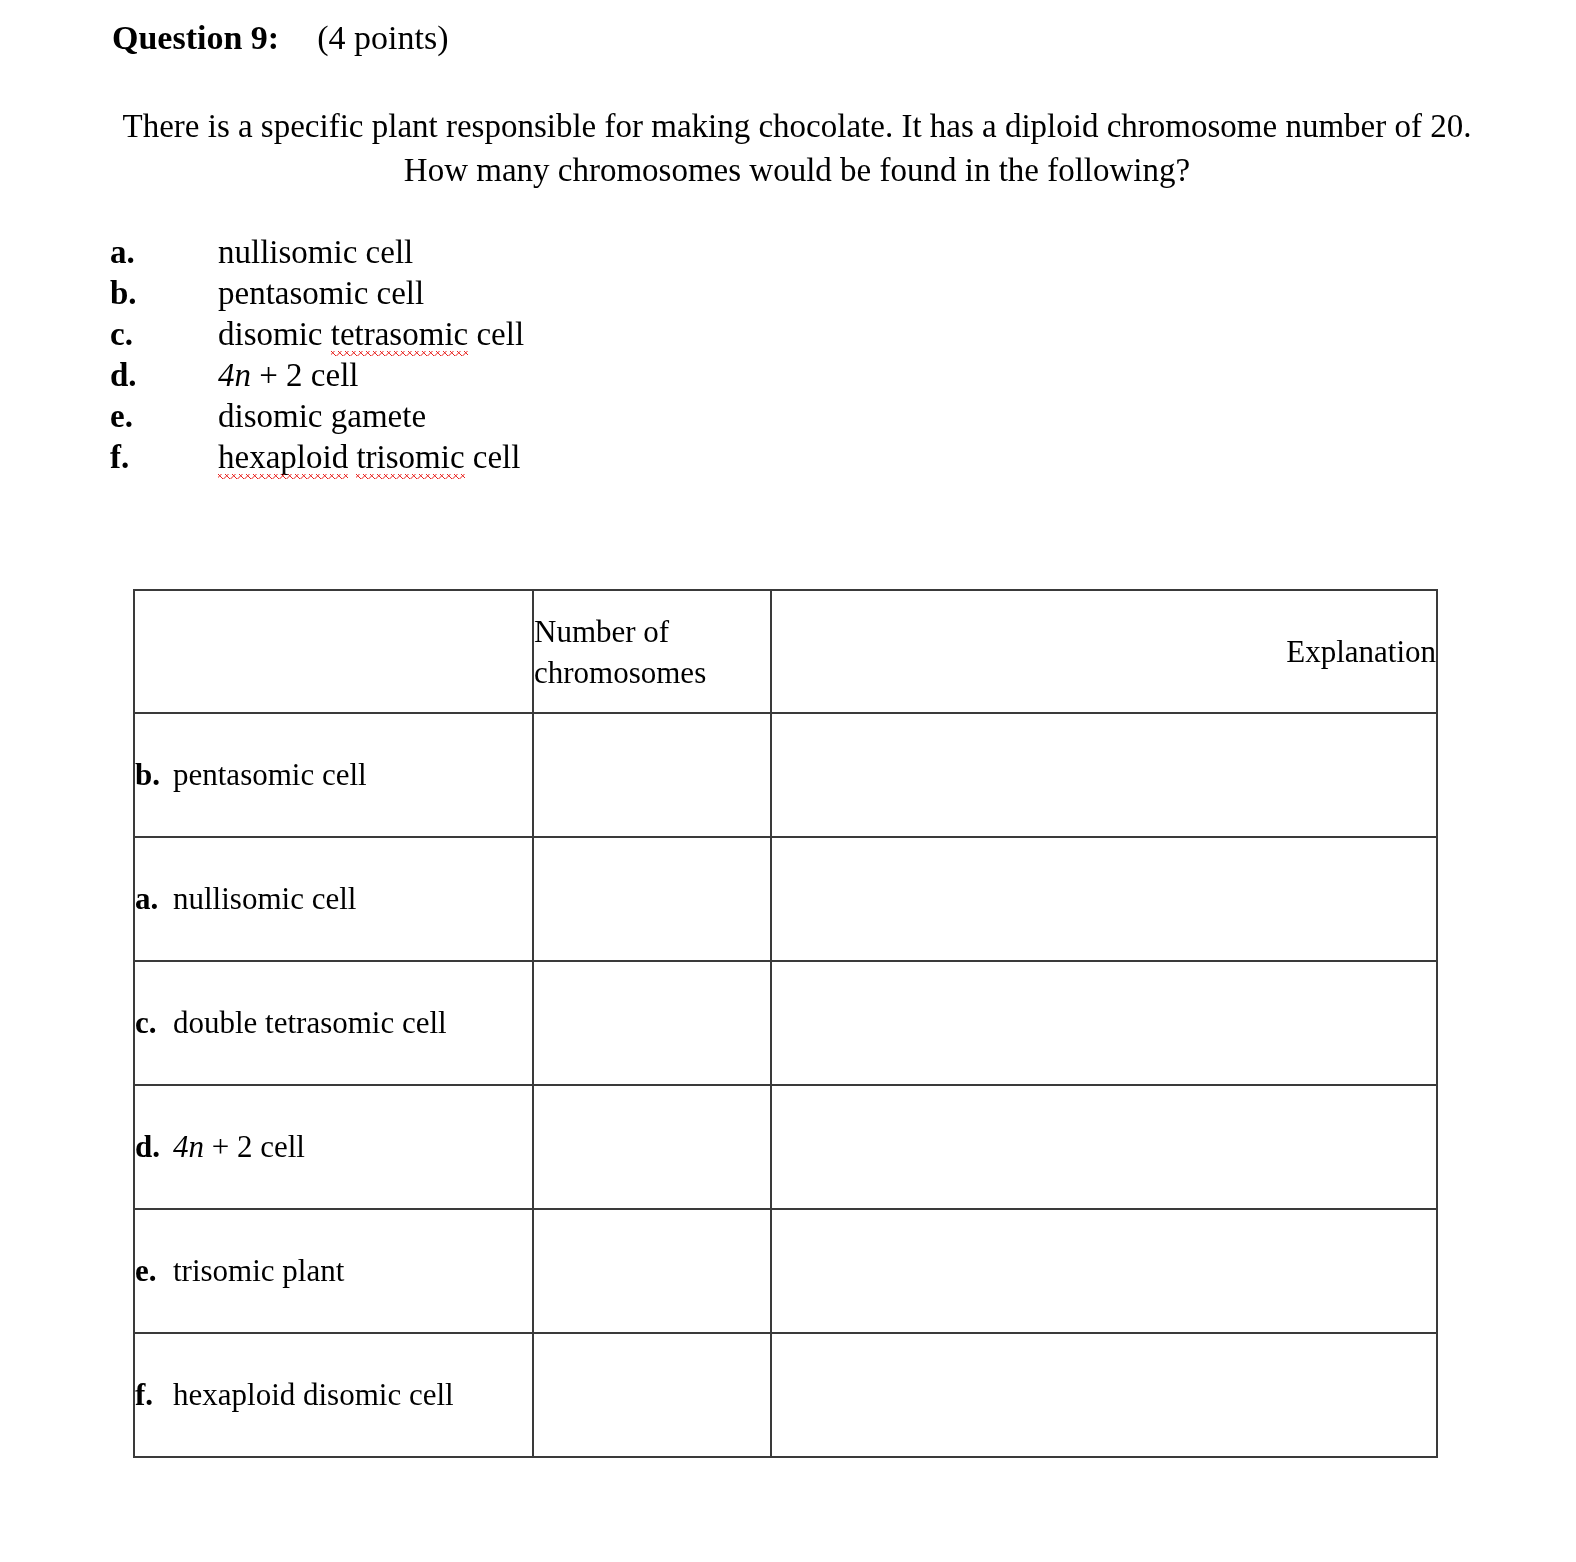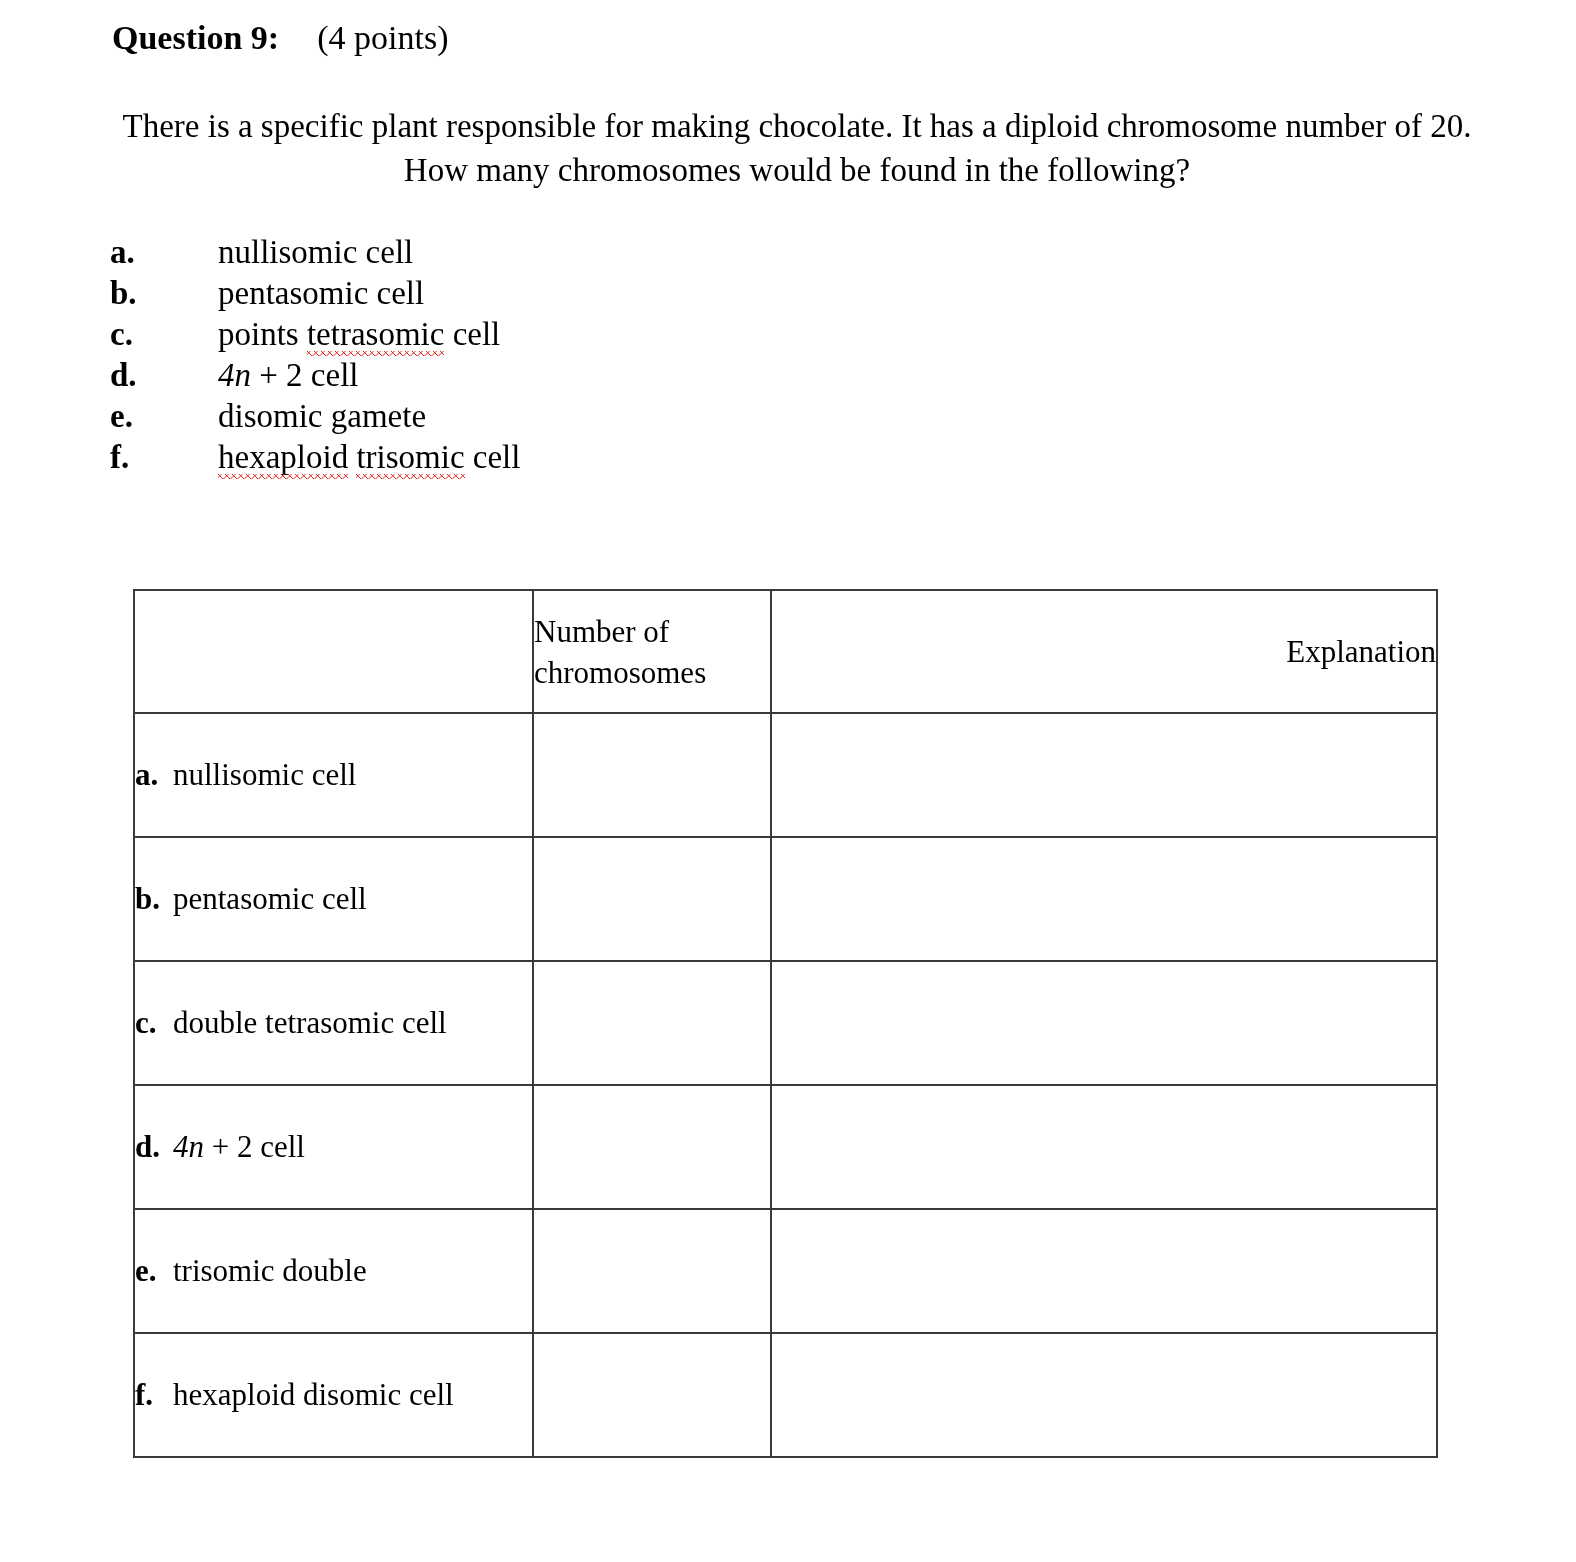--- a/index.html
+++ b/index.html
@@ -169,21 +169,21 @@
       <span class="txt">nullisomic cell</span>
     </div>
 
     <div class="li">
       <span class="marker">b.</span>
       <span class="txt">pentasomic cell</span>
     </div>
 
     <div class="li">
       <span class="marker">c.</span>
-      <span class="txt"><span>points </span><span class="sp">tetrasomic</span><span> cell</span></span>
+      <span class="txt"><span>disomic </span><span class="sp">tetrasomic</span><span> cell</span></span>
     </div>
 
     <div class="li">
       <span class="marker">d.</span>
       <span class="txt"><span class="ital">4n</span><span> + 2 cell</span></span>
     </div>
 
     <div class="li">
       <span class="marker">e.</span>
       <span class="txt">disomic gamete</span>
@@ -207,45 +207,45 @@
         <tr class="head-row">
           <td class="head-blank"></td>
           <td class="head-num">
             <span class="numtxt">Number of</span>
             <span class="numtxt">chromosomes</span>
           </td>
           <td class="head-expl">Explanation</td>
         </tr>
 
         <tr class="body-row">
+          <td class="cell-label"><span class="marker">b.</span><span>pentasomic cell</span></td>
+          <td class="cell-blank"></td>
+          <td class="cell-blank"></td>
+        </tr>
+
+        <tr class="body-row">
           <td class="cell-label"><span class="marker">a.</span><span>nullisomic cell</span></td>
           <td class="cell-blank"></td>
           <td class="cell-blank"></td>
         </tr>
 
         <tr class="body-row">
-          <td class="cell-label"><span class="marker">b.</span><span>pentasomic cell</span></td>
-          <td class="cell-blank"></td>
-          <td class="cell-blank"></td>
-        </tr>
-
-        <tr class="body-row">
           <td class="cell-label"><span class="marker">c.</span><span>double tetrasomic cell</span></td>
           <td class="cell-blank"></td>
           <td class="cell-blank"></td>
         </tr>
 
         <tr class="body-row">
           <td class="cell-label"><span class="marker">d.</span><span class="ital">4n</span><span> + 2 cell</span></td>
           <td class="cell-blank"></td>
           <td class="cell-blank"></td>
         </tr>
 
         <tr class="body-row">
-          <td class="cell-label"><span class="marker">e.</span><span>trisomic double</span></td>
+          <td class="cell-label"><span class="marker">e.</span><span>trisomic plant</span></td>
           <td class="cell-blank"></td>
           <td class="cell-blank"></td>
         </tr>
 
         <tr class="body-row">
           <td class="cell-label"><span class="marker">f.</span><span>hexaploid disomic cell</span></td>
           <td class="cell-blank"></td>
           <td class="cell-blank"></td>
         </tr>
       </tbody>

